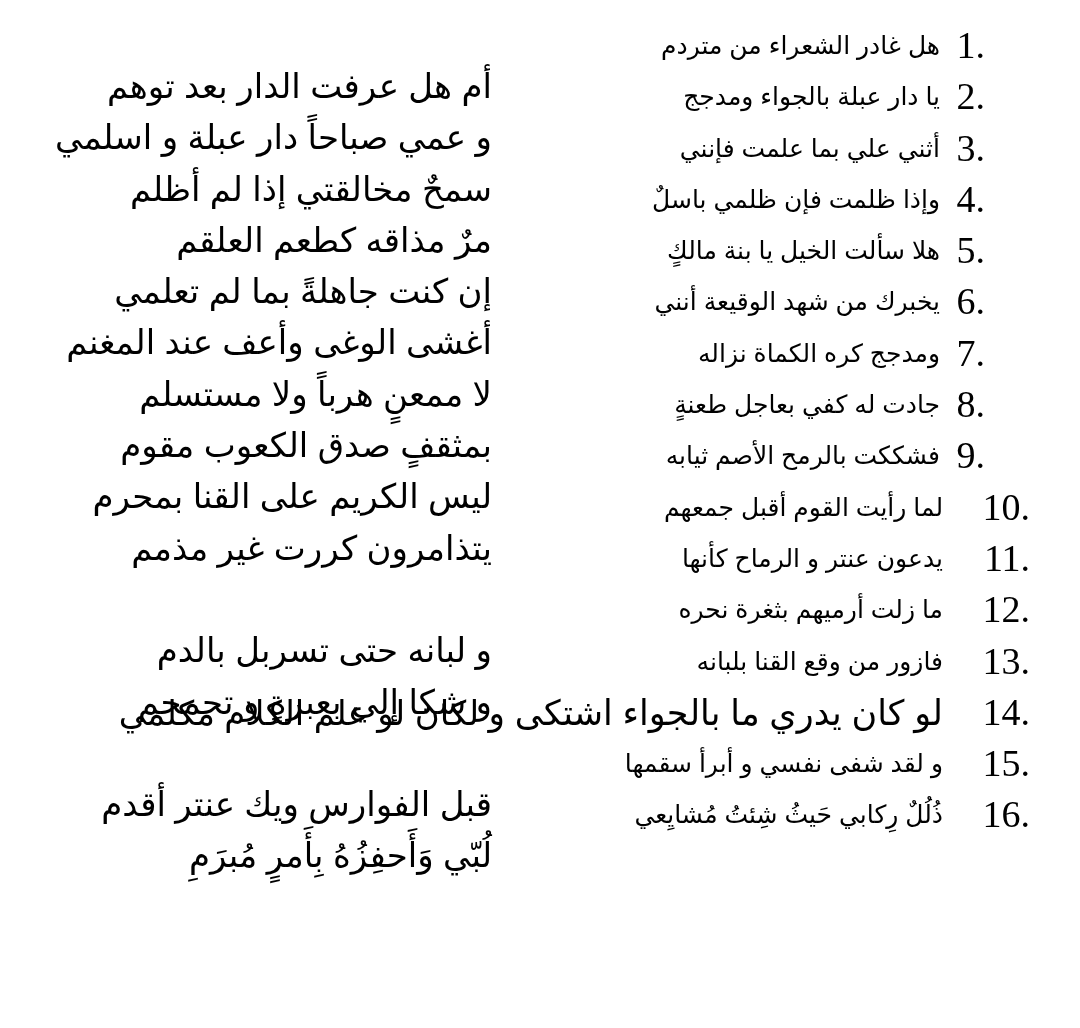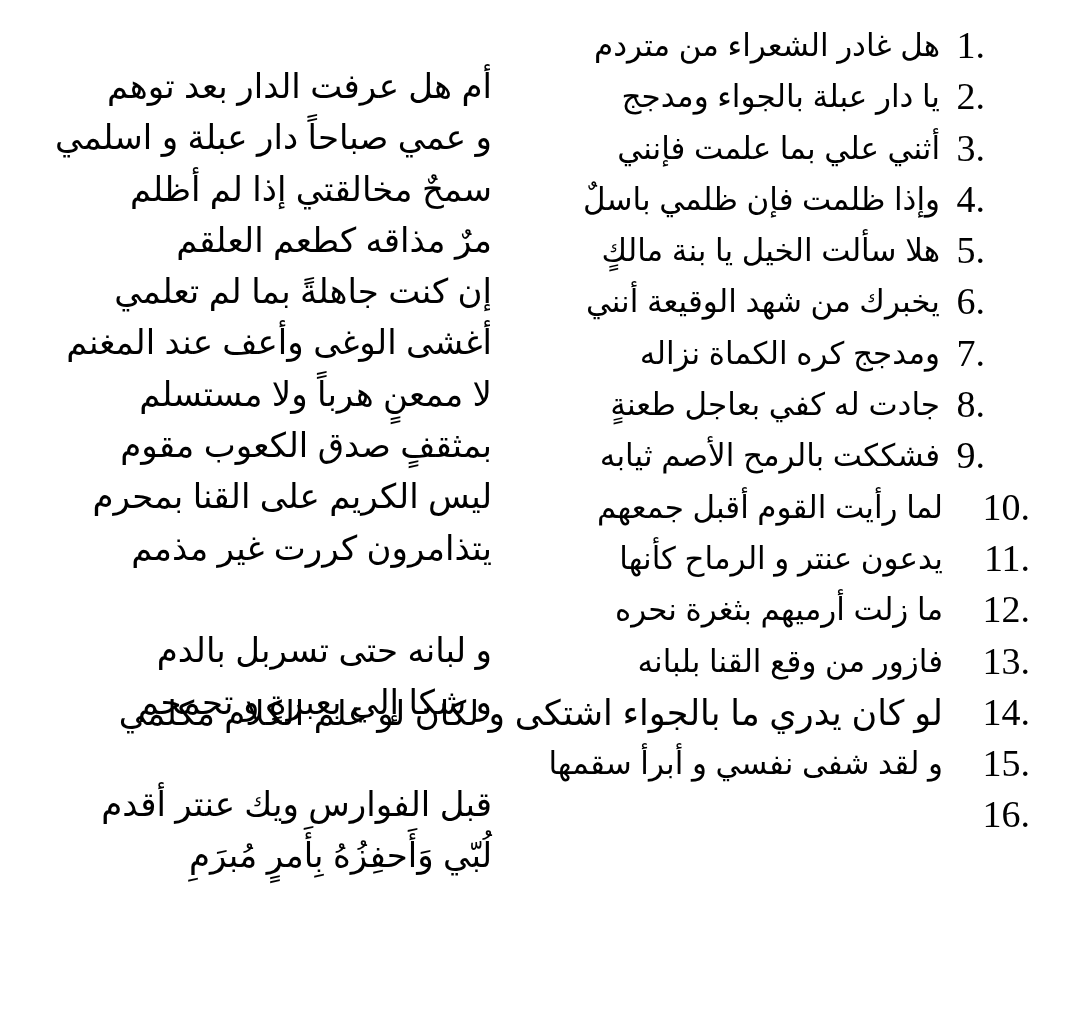--- a/index.html
+++ b/index.html
@@ -35,21 +35,21 @@
       line-height: 51px;
       direction: ltr;
       unicode-bidi: isolate;
     }
     .verse.two-digit .num { right: 50px; margin-left: 44px; }
     .h1 {
       position: absolute;
       top: 0;
       right: 140px;
       font-family: "Liberation Sans", "DejaVu Sans", sans-serif;
-      font-size: 31px;
+      font-size: 25px;
       line-height: 51px;
     }
     .verse.two-digit .h1 { right: 137px; }
     .h2 {
       position: absolute;
       top: 0;
       right: 588px;
       font-family: "Liberation Sans", "DejaVu Sans", sans-serif;
       font-size: 34px;
       line-height: 51px;
@@ -141,15 +141,16 @@
     <span class="num">14.</span>
     <span class="combo"><span>لو كان يدري ما بالجواء اشتكى</span> <span class="h2">و لكان لو علم الكلام مكلمي</span></span>
   </div>
   <div class="verse two-digit">
     <span class="num">15.</span>
     <span class="h1">و لقد شفى نفسي و أبرأ سقمها</span>
     <span class="h2">قبل الفوارس ويك عنتر أقدم</span>
   </div>
   <div class="verse two-digit">
     <span class="num">16.</span>
+    <span class="h1">ذُلُلٌ رِكابي حَيثُ شِئتُ مُشايِعي</span>
     <span class="h2">لُبّي وَأَحفِزُهُ بِأَمرٍ مُبرَمِ</span>
   </div>
 </div>
 
 </body></html>

